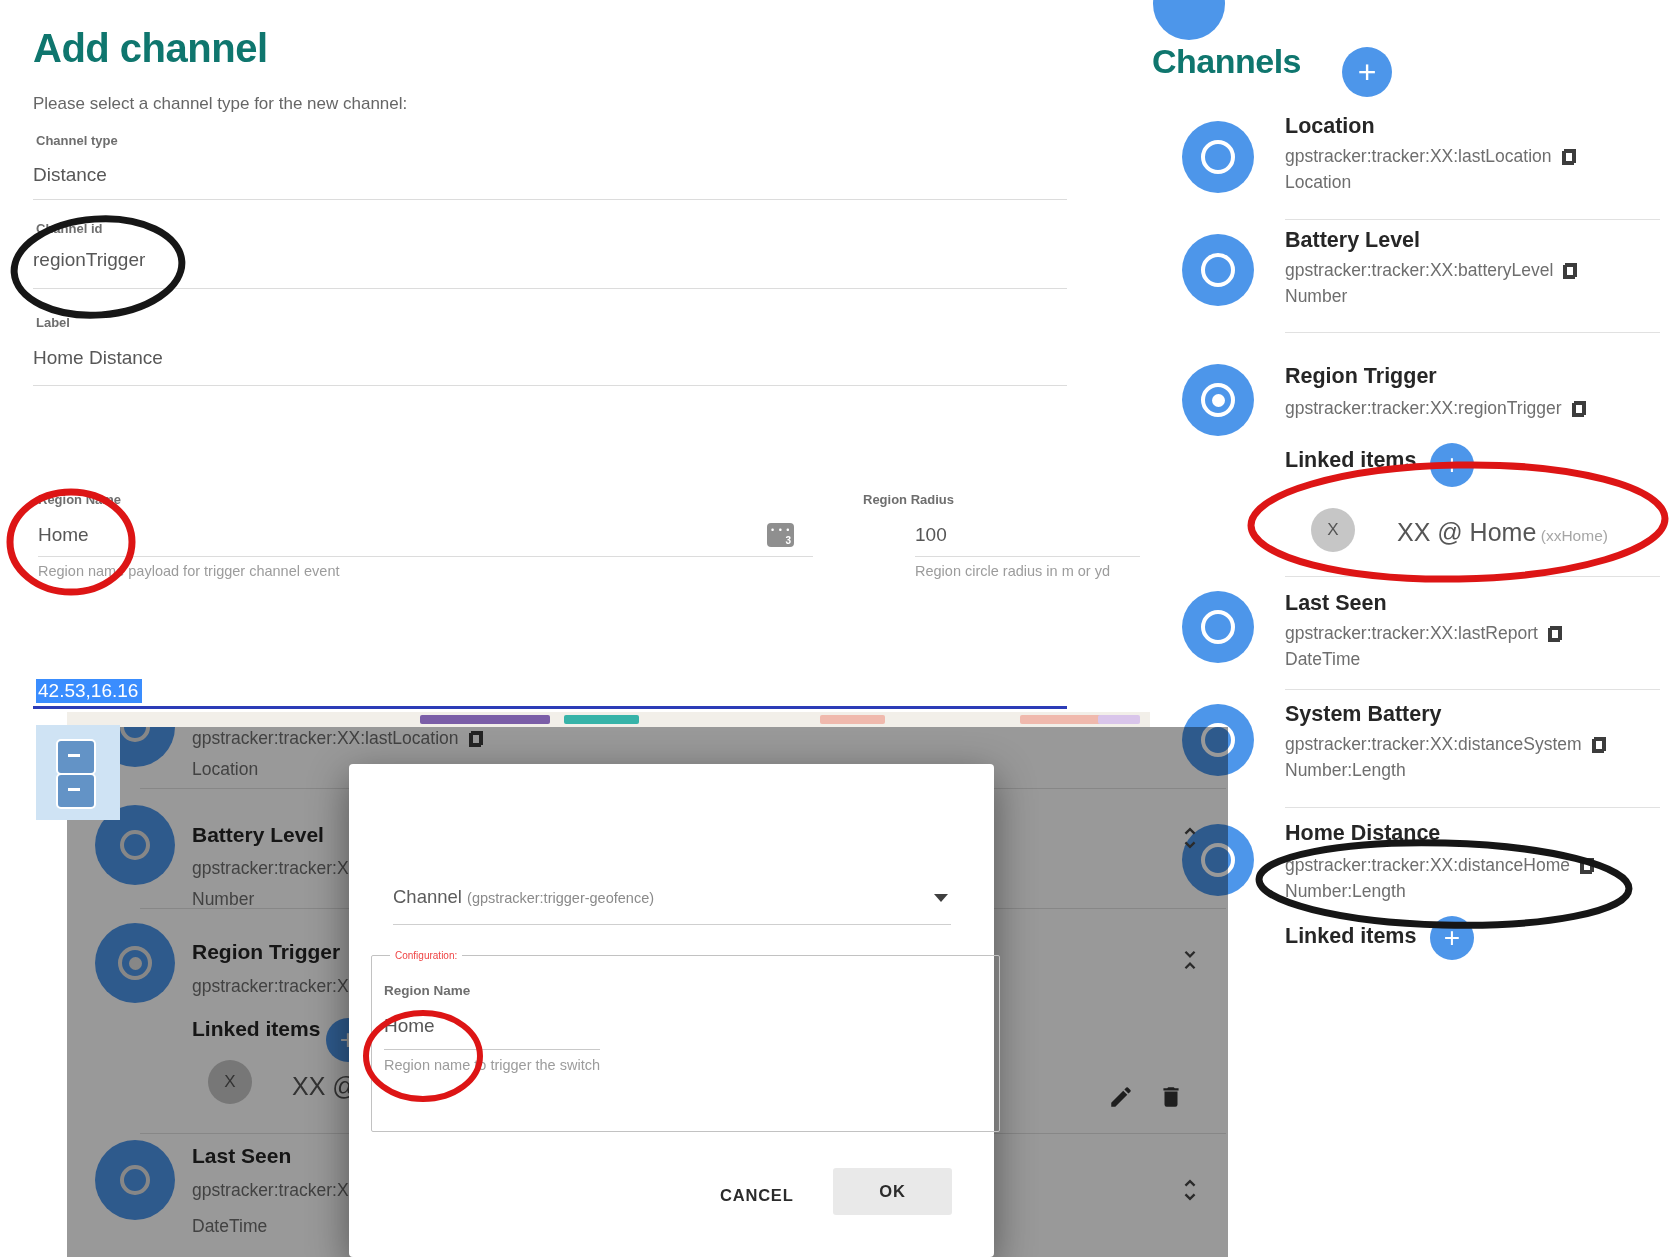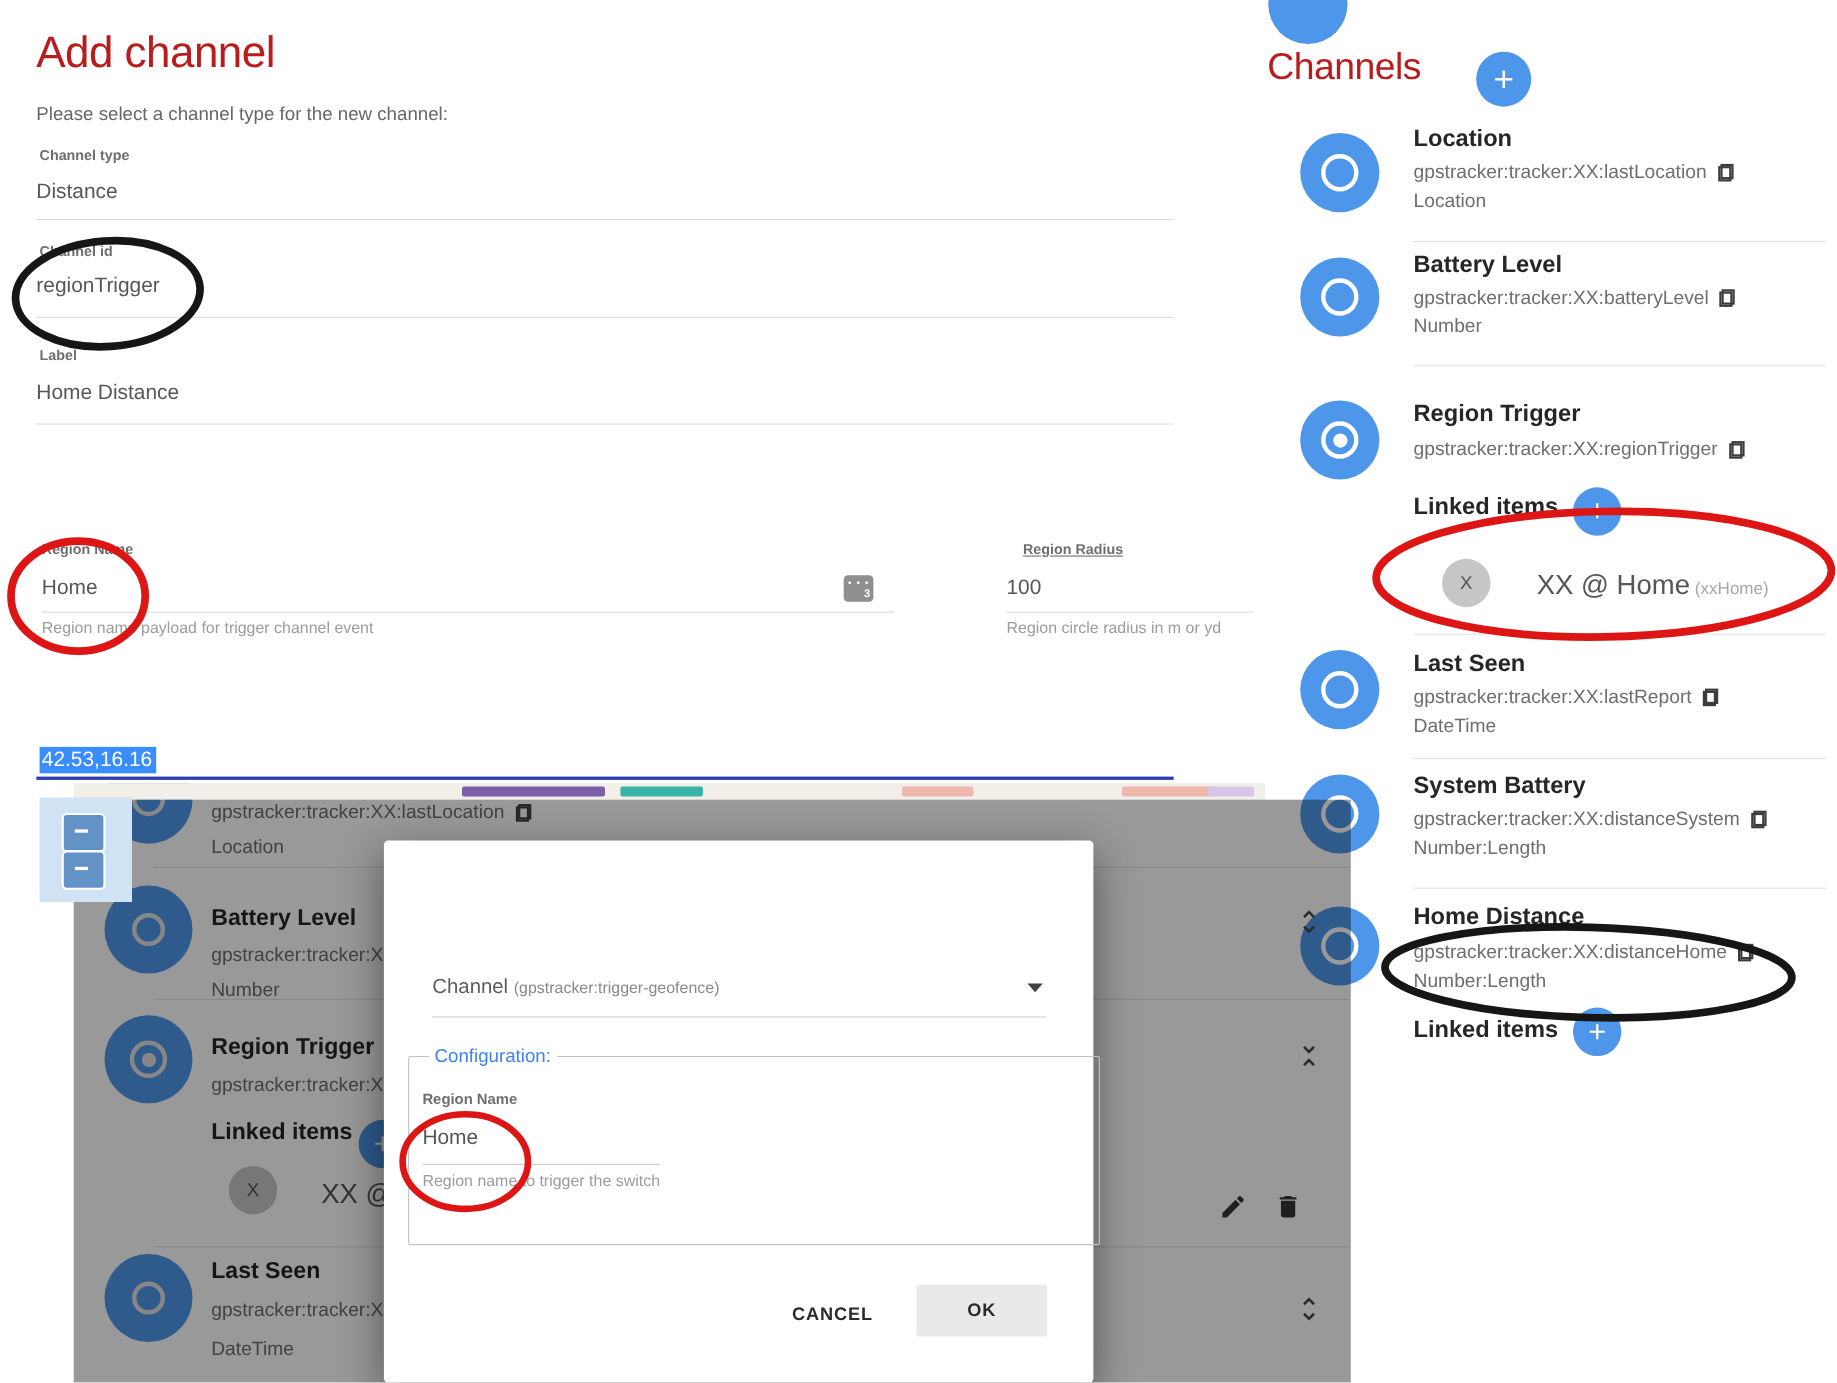--- a/index.html
+++ b/index.html
@@ -1,20 +1,20 @@
 <!DOCTYPE html>
 <html><head>
 <meta charset="utf-8">
 <style>
   html,body{margin:0;padding:0;background:#fff;}
   body{font-family:"Liberation Sans","DejaVu Sans",sans-serif;}
   #canvas{position:relative;width:1670px;height:1257px;background:#fff;overflow:hidden;}
   .abs{position:absolute;}
   
-  .h-light{font-weight:400;color:#b91c1c;letter-spacing:-0.5px;}
+  .h-light{font-weight:700;color:#0f766e;letter-spacing:-0.5px;}
   
   .flabel{font-size:13px;font-weight:700;color:#6e6e6e;}
   .fval{font-size:19px;color:#575757;}
   .fhr{height:1px;background:#dcdcdc;}
   .fhelp{font-size:14.5px;color:#9c9c9c;}
   .intro{font-size:17px;color:#666;}
   
   .sel{background:#3a8dfe;color:#fff;padding:1px 4px 2px 2px;font-size:19px;}
   .focus-line{height:3px;background:#2c3cb7;}
   
@@ -46,21 +46,21 @@
   .fg-icon{position:absolute;z-index:15;}
   .fg-icon svg{display:block;}
   #modal{position:absolute;left:349px;top:764px;width:645px;height:493px;background:#fff;border-radius:4px;
          box-shadow:0 12px 40px rgba(0,0,0,.45);z-index:20;}
   .mtitle{font-size:42px;font-weight:300;color:#3a3a3a;letter-spacing:-1px;white-space:nowrap;}
   .ddval{font-size:18.5px;color:#5c5c5c;white-space:nowrap;}
   .ddhint{font-size:14.5px;color:#8a8a8a;}
   .ddarrow{width:0;height:0;border-left:7px solid transparent;border-right:7px solid transparent;border-top:8px solid #3f3f3f;}
   .ddline{height:1px;background:#cfcfcf;}
   #cfg-fieldset{position:absolute;left:22px;top:186px;width:603px;height:180px;border:1px solid #c2c2c2;border-radius:2px;margin:0;padding:0 12px;}
-  #cfg-fieldset legend{font-size:17px;color:#3b82f6;padding:0 5px;margin-left:6px;}
+  #cfg-fieldset legend{font-size:10px;color:#ef4444;padding:0 5px;margin-left:6px;}
   .btn-flat{background:none;border:none;font-size:16.5px;font-weight:700;letter-spacing:0.8px;color:#2b2b2b;cursor:pointer;}
   .btn-raised{background:#e9e9e9;border:none;border-radius:3px;font-size:16.5px;font-weight:700;letter-spacing:0.8px;color:#2b2b2b;cursor:pointer;}
   
   #map-strip{position:absolute;left:67px;top:712px;width:1083px;height:15px;background:#f2efe9;z-index:2;overflow:hidden;}
   .blob{position:absolute;top:3px;height:9px;border-radius:2px;}
   #map-panel{position:absolute;left:36px;top:725px;width:84px;height:95px;background:#cfe3f4;z-index:12;}
   .map-btn{position:absolute;left:20px;width:36px;height:32px;background:#6393c6;border:2px solid #fff;border-radius:5px;}
   .map-btn i{position:absolute;left:10px;top:13px;width:12px;height:3px;background:#fff;display:block;}
   
   #kb-icon{position:absolute;left:767px;top:523px;width:27px;height:24px;background:#8f8f8f;border-radius:4px;z-index:2;}
@@ -91,21 +91,21 @@
 
   <div class="abs flabel" style="left:38px;top:492px;">Region Name</div>
   <div class="abs fval" style="left:38px;top:524px;">Home</div>
   <div id="kb-icon">
       <span class="dots">• • •</span>
       <span class="three">3</span>
     </div>
   <div class="abs fhr" style="left:38px;top:556px;width:775px;"></div>
   <div class="abs fhelp" style="left:38px;top:563px;">Region name payload for trigger channel event</div>
 
-  <div class="abs flabel" style="left:930px;top:492px;text-decoration:underline;">Region Radius</div>
+  <div class="abs flabel" style="left:863px;top:492px;">Region Radius</div>
   <div class="abs fval" style="left:915px;top:524px;">100</div>
   <div class="abs fhr" style="left:915px;top:556px;width:225px;"></div>
   <div class="abs fhelp" style="left:915px;top:563px;">Region circle radius in m or yd</div>
 
   <div class="abs flabel" style="left:38px;top:680px;">Region Center</div>
   <div class="abs" style="left:36px;top:680px;">
     <span class="sel">42.53,16.16</span>
   </div>
   <div class="abs focus-line" style="left:33px;top:706px;width:1034px;"></div>
 

